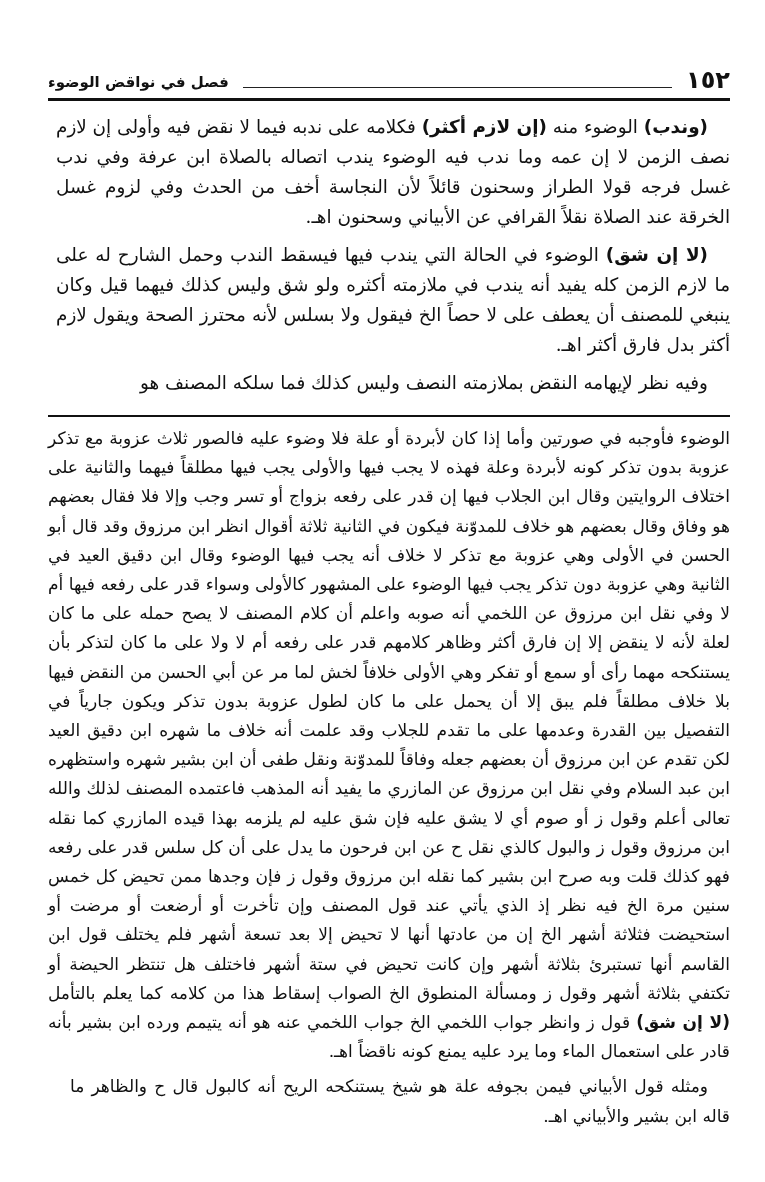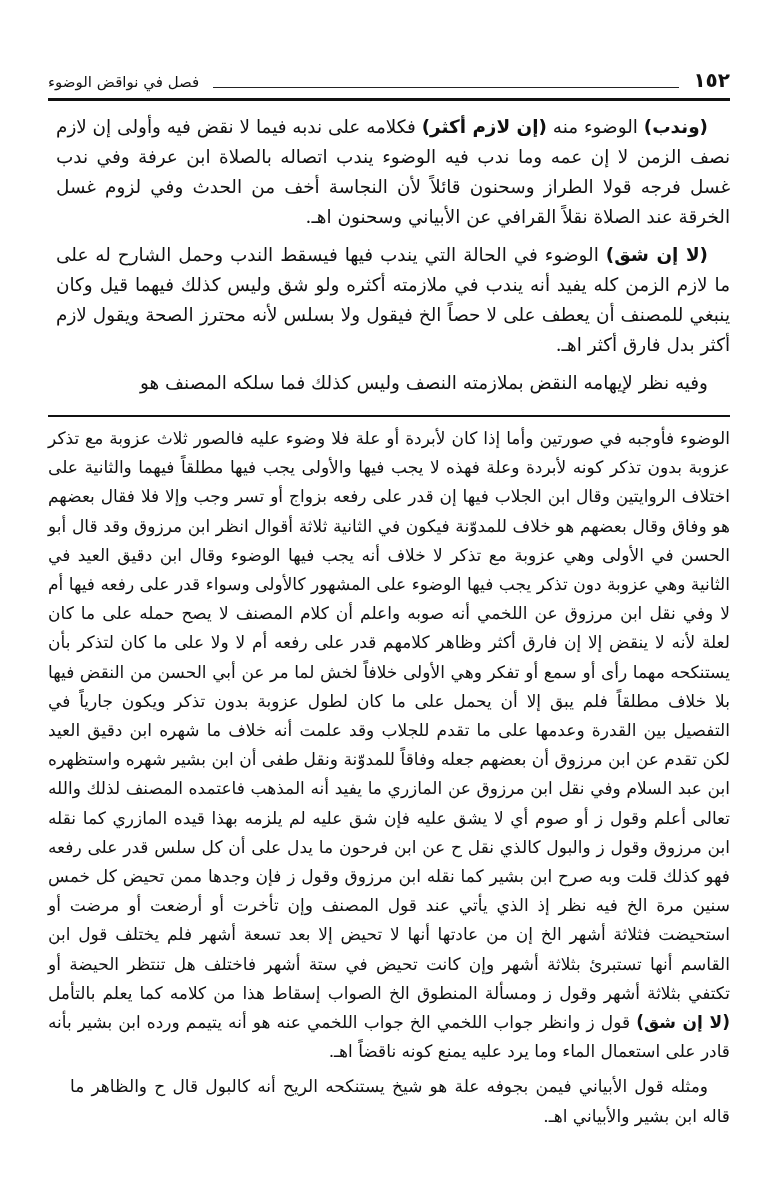--- a/index.html
+++ b/index.html
@@ -10,28 +10,28 @@
     }
     .page {
       position: absolute; left: 48px; top: 0; width: 682px; height: 1182px;
       direction: rtl;
     }
     .header {
       position: absolute; top: 62px; left: 0; right: 0; height: 34px;
       display: flex; align-items: flex-end; justify-content: space-between;
     }
     .page-number {
-      font-family: "DejaVu Sans", sans-serif; font-weight: bold; font-size: 20px;
+      font-family: "DejaVu Sans", sans-serif; font-weight: bold; font-size: 24px;
       line-height: 20px; padding-bottom: 6px;
     }
     .header-rule-short {
       flex: 1; height: 1px; background: #222; margin: 0 14px 8px 14px;
     }
     .chapter-title {
-      font-family: "DejaVu Sans", sans-serif; font-weight: normal; font-size: 15px;
+      font-family: "DejaVu Sans", sans-serif; font-weight: bold; font-size: 15px;
       line-height: 20px; padding-bottom: 4px;
     }
     .header-rule-thick {
       position: absolute; top: 98px; left: 0; right: 0; height: 3px; background: #111;
     }
     .main-text {
       position: absolute; top: 112px; left: 8px; right: 0;
       font-size: 18.4px; line-height: 30px; text-align: justify; text-align-last: right;
     }
     .main-text p { margin: 0 0 8px 0; }

